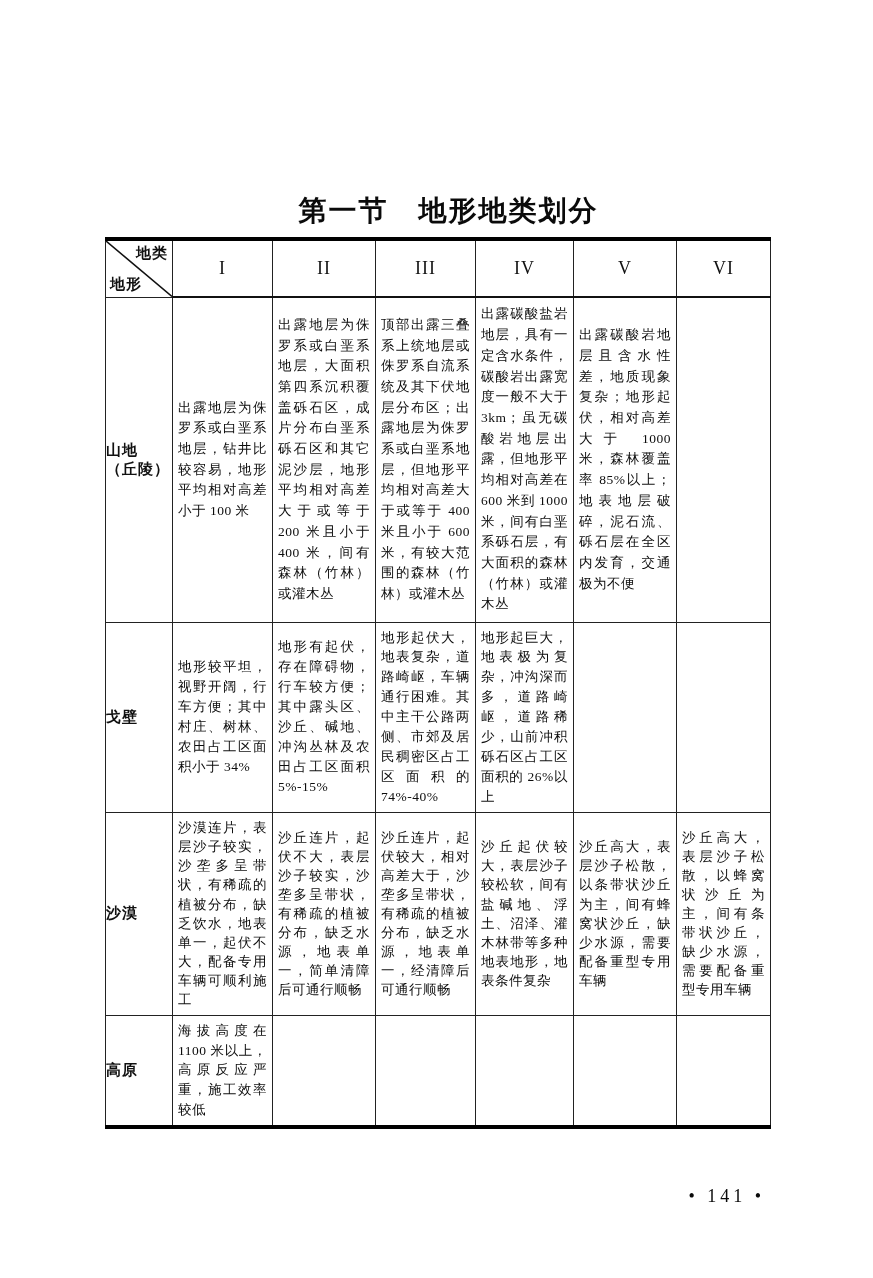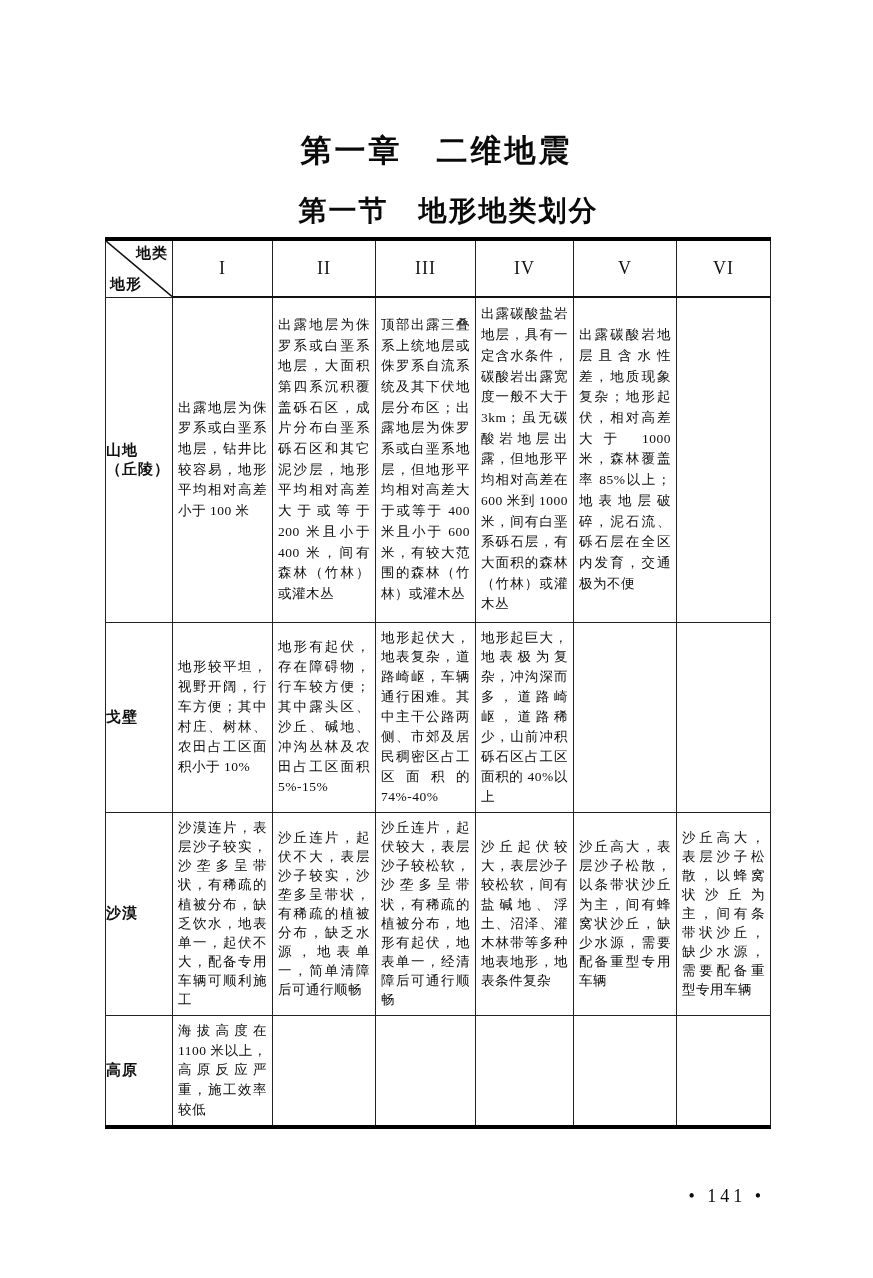--- a/index.html
+++ b/index.html
@@ -104,21 +104,20 @@
     font-size: 18px;
     letter-spacing: 4px;
     color: #0a0a0a;
   }
 </style>
 </head>
 <body>
 
 <div class="page">
 
-  <div class="chapter-title">第一章　二维地震</div>
   <div class="section-title">第一节　地形地类划分</div>
 
   <table class="terrain">
     <colgroup>
       <col style="width:67px">
         <col style="width:100px">
         <col style="width:103px">
       <col style="width:100px">
         <col style="width:98px">
         <col style="width:103px">
@@ -147,33 +146,33 @@
         <td class="cell">出露地层为侏罗系或白垩系地层，钻井比较容易，地形平均相对高差小于 100 米</td>
         <td class="cell">出露地层为侏罗系或白垩系地层，大面积第四系沉积覆盖砾石区，成片分布白垩系砾石区和其它泥沙层，地形平均相对高差大于或等于 200 米且小于 400 米，间有森林（竹林）或灌木丛</td>
         <td class="cell">顶部出露三叠系上统地层或侏罗系自流系统及其下伏地层分布区；出露地层为侏罗系或白垩系地层，但地形平均相对高差大于或等于 400 米且小于 600 米，有较大范围的森林（竹林）或灌木丛</td>
         <td class="cell">出露碳酸盐岩地层，具有一定含水条件，碳酸岩出露宽度一般不大于 3km；虽无碳酸岩地层出露，但地形平均相对高差在 600 米到 1000 米，间有白垩系砾石层，有大面积的森林（竹林）或灌木丛</td>
         <td class="cell">出露碳酸岩地层且含水性差，地质现象复杂；地形起伏，相对高差大于 1000 米，森林覆盖率 85%以上；地表地层破碎，泥石流、砾石层在全区内发育，交通极为不便</td>
         <td class="cell"></td>
       </tr>
 
       <tr class="r2">
         <td class="rowlabel">戈壁</td>
-        <td class="cell">地形较平坦，视野开阔，行车方便；其中村庄、树林、农田占工区面积小于 10%</td>
+        <td class="cell">地形较平坦，视野开阔，行车方便；其中村庄、树林、农田占工区面积小于 34%</td>
         <td class="cell">地形有起伏，存在障碍物，行车较方便；其中露头区、沙丘、碱地、冲沟丛林及农田占工区面积 5%-15%</td>
         <td class="cell">地形起伏大，地表复杂，道路崎岖，车辆通行困难。其中主干公路两侧、市郊及居民稠密区占工区面积的 74%-40%</td>
-        <td class="cell">地形起巨大，地表极为复杂，冲沟深而多，道路崎岖，道路稀少，山前冲积砾石区占工区面积的 40%以上</td>
+        <td class="cell">地形起巨大，地表极为复杂，冲沟深而多，道路崎岖，道路稀少，山前冲积砾石区占工区面积的 26%以上</td>
         <td class="cell"></td>
         <td class="cell"></td>
       </tr>
 
       <tr class="r3">
         <td class="rowlabel">沙漠</td>
         <td class="cell">沙漠连片，表层沙子较实，沙垄多呈带状，有稀疏的植被分布，缺乏饮水，地表单一，起伏不大，配备专用车辆可顺利施工</td>
         <td class="cell">沙丘连片，起伏不大，表层沙子较实，沙垄多呈带状，有稀疏的植被分布，缺乏水源，地表单一，简单清障后可通行顺畅</td>
-        <td class="cell">沙丘连片，起伏较大，表层沙子较松软，沙垄多呈带状，有稀疏的植被分布，地形有起伏，地表单一，经清障后可通行顺畅</td>
+        <td class="cell">沙丘连片，起伏较大，相对高差大于，沙垄多呈带状，有稀疏的植被分布，缺乏水源，地表单一，经清障后可通行顺畅</td>
         <td class="cell">沙丘起伏较大，表层沙子较松软，间有盐碱地、浮土、沼泽、灌木林带等多种地表地形，地表条件复杂</td>
         <td class="cell">沙丘高大，表层沙子松散，以条带状沙丘为主，间有蜂窝状沙丘，缺少水源，需要配备重型专用车辆</td>
         <td class="cell">沙丘高大，表层沙子松散，以蜂窝状沙丘为主，间有条带状沙丘，缺少水源，需要配备重型专用车辆</td>
       </tr>
 
       <tr class="r4">
         <td class="rowlabel">高原</td>
         <td class="cell">海拔高度在 1100 米以上，高原反应严重，施工效率较低</td>
         <td class="cell"></td>
         <td class="cell"></td>

